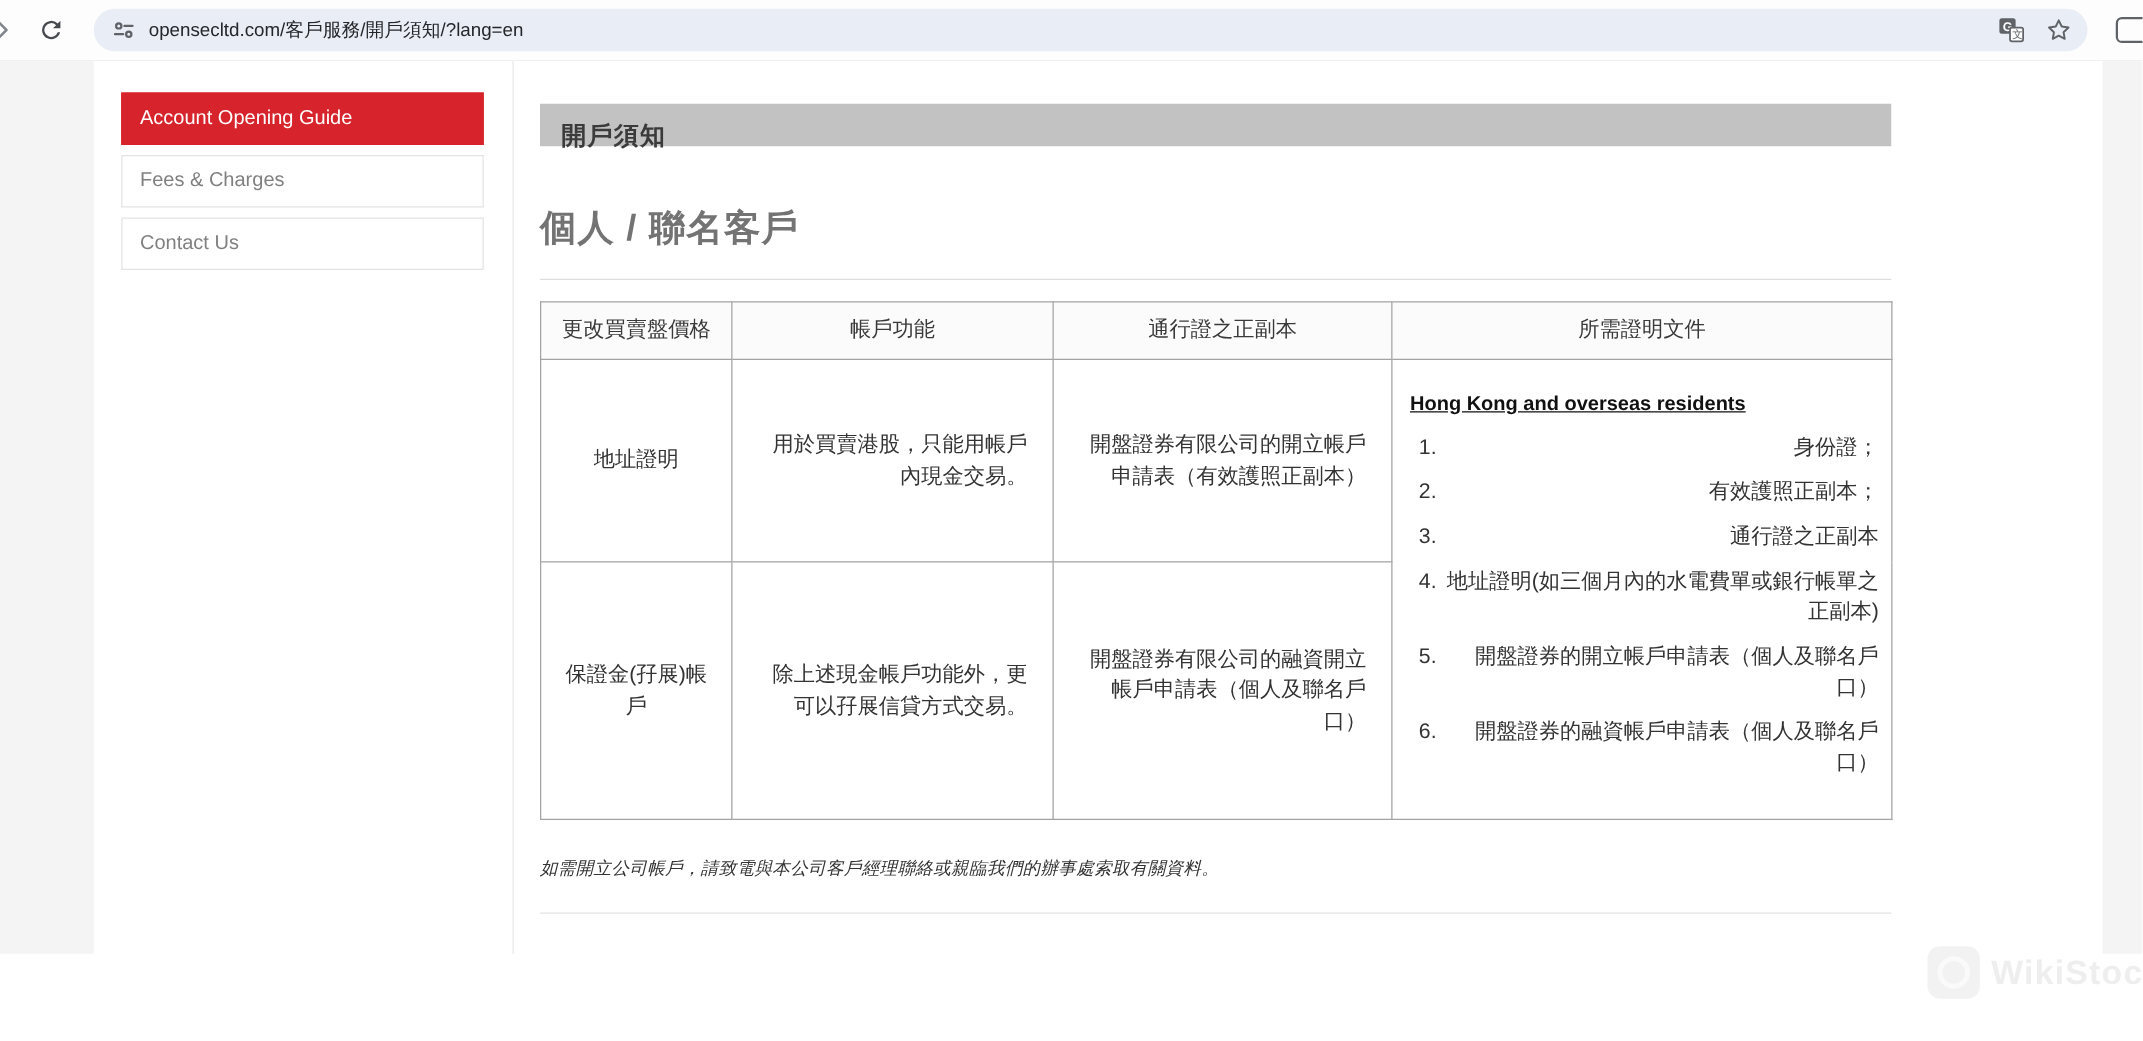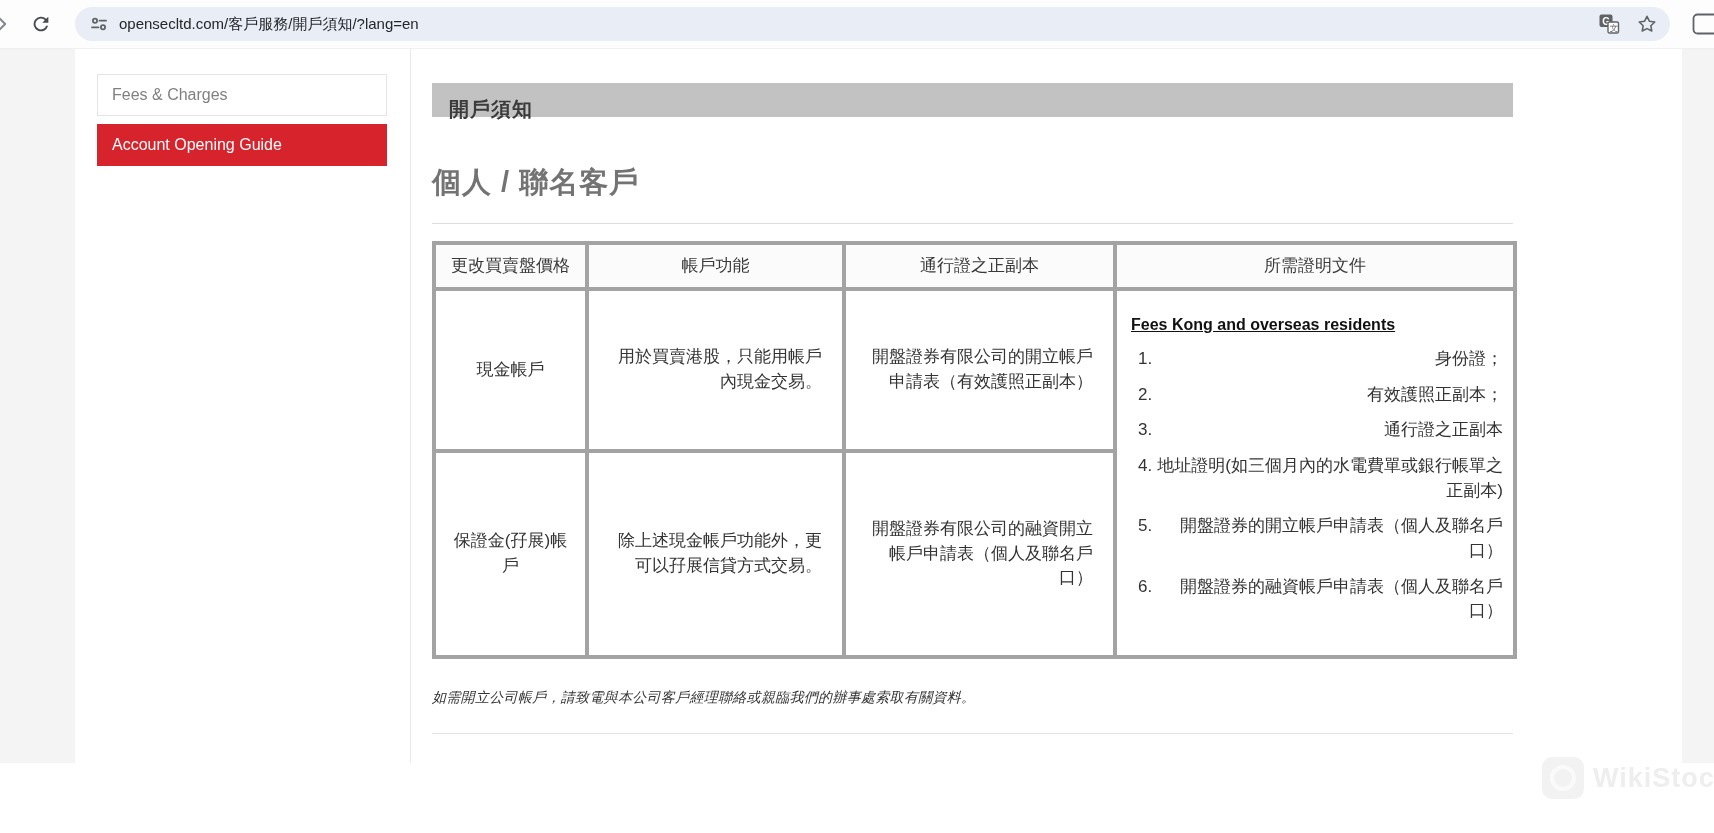--- a/index.html
+++ b/index.html
@@ -44,21 +44,21 @@
     margin-top:34px;height:34px;line-height:52px;background:#c2c2c2;
     padding-left:17px;box-sizing:border-box;
     font-size:20px;font-weight:bold;color:#3b3b3b;letter-spacing:1px;
   }
   .section-title{margin-top:46px;font-size:29px;font-weight:bold;color:#737373;letter-spacing:1px;}
   .hr{margin-top:20px;border-top:1px solid #dedede;height:0;}
   table.acct{
     margin-top:17px;width:1081px;border-collapse:collapse;table-layout:fixed;
   }
   table.acct th,table.acct td{
-    border:4px solid #a3a3a3;color:#333;font-size:17px;line-height:1.45;
+    border:1px solid #a3a3a3;color:#333;font-size:17px;line-height:1.45;
     vertical-align:middle;box-sizing:border-box;
   }
   table.acct th{height:46px;background:#fbfbfb;font-weight:normal;color:#3a3a3a;text-align:center;}
   td.c-account{text-align:center;height:162px;padding:10px 14px;}
   td.c-func,td.c-form{text-align:right;padding:10px 20px;height:162px;}
   tr.row2 td{height:206px;}
   td.c-docs{text-align:left;padding:12px 10px 12px 14px;vertical-align:middle;}
   .docs-heading{font-size:16px;font-weight:bold;color:#111;text-decoration:underline;margin:2px 0 4px 0;}
   ol.docs-list{margin:6px 0 2px 0;padding-left:26px;text-align:right;}
   ol.docs-list li{margin:11px 0;}
@@ -123,25 +123,28 @@
     </svg>
   </span>
 </div>
 
 <div class="page">
   <div class="strip left"></div>
   <div class="strip right"></div>
   <div class="v-divider"></div>
 
   <div class="sidebar">
+    <div class="side-item active">
+      <span>Account Opening Guide</span>
+    </div>
     <div class="side-item">
       <span>Fees &amp; Charges</span>
     </div>
-    <div class="side-item active">
-      <span>Account Opening Guide</span>
+    <div class="side-item">
+      <span>Contact Us</span>
     </div>
   </div>
 
   <div class="main">
     <div class="page-title-bar">開戶須知</div>
     <div class="section-title">個人 / 聯名客戶</div>
     <div class="hr"></div>
 
     <table class="acct">
       <colgroup>
@@ -153,25 +156,25 @@
       <thead>
         <tr>
           <th>更改買賣盤價格</th>
           <th>帳戶功能</th>
           <th>通行證之正副本</th>
           <th>所需證明文件</th>
         </tr>
       </thead>
       <tbody>
         <tr class="row1">
-          <td class="c-account">現金帳戶</td>
+          <td class="c-account">地址證明</td>
           <td class="c-func">用於買賣港股，只能用帳戶內現金交易。</td>
           <td class="c-form">開盤證券有限公司的開立帳戶申請表（有效護照正副本）</td>
           <td class="c-docs" rowspan="2">
-            <div class="docs-heading">Fees Kong and overseas residents</div>
+            <div class="docs-heading">Hong Kong and overseas residents</div>
             <ol class="docs-list">
 
                 <li>身份證；</li>
 
                 <li>有效護照正副本；</li>
 
                 <li>通行證之正副本</li>
 
                 <li>地址證明(如三個月內的水電費單或銀行帳單之正副本)</li>
 

